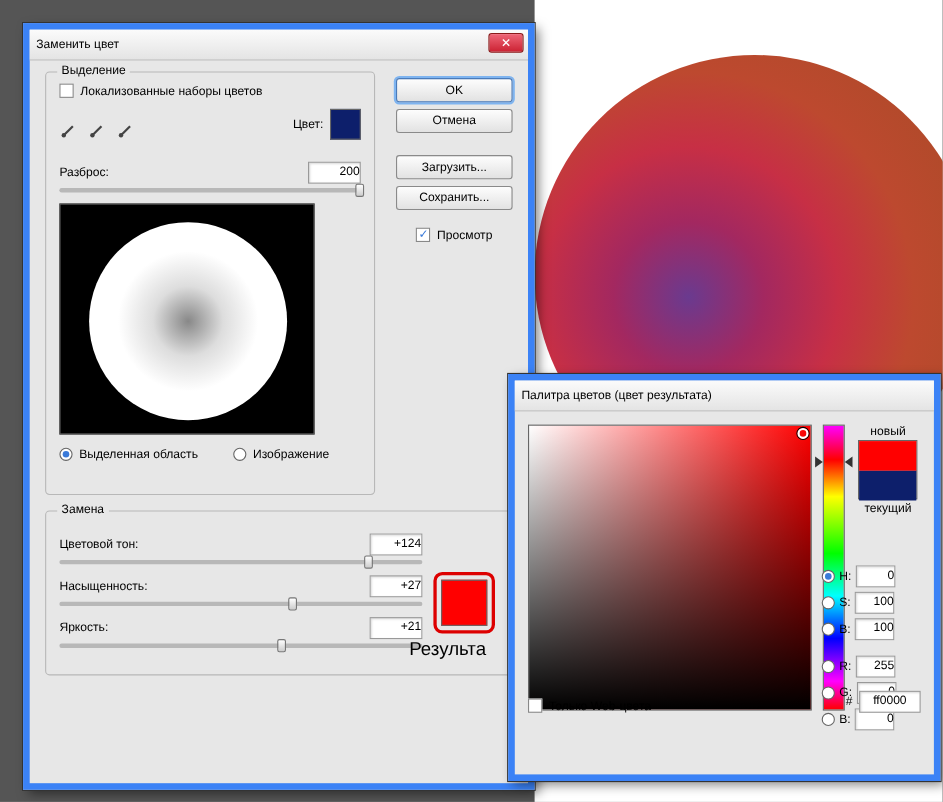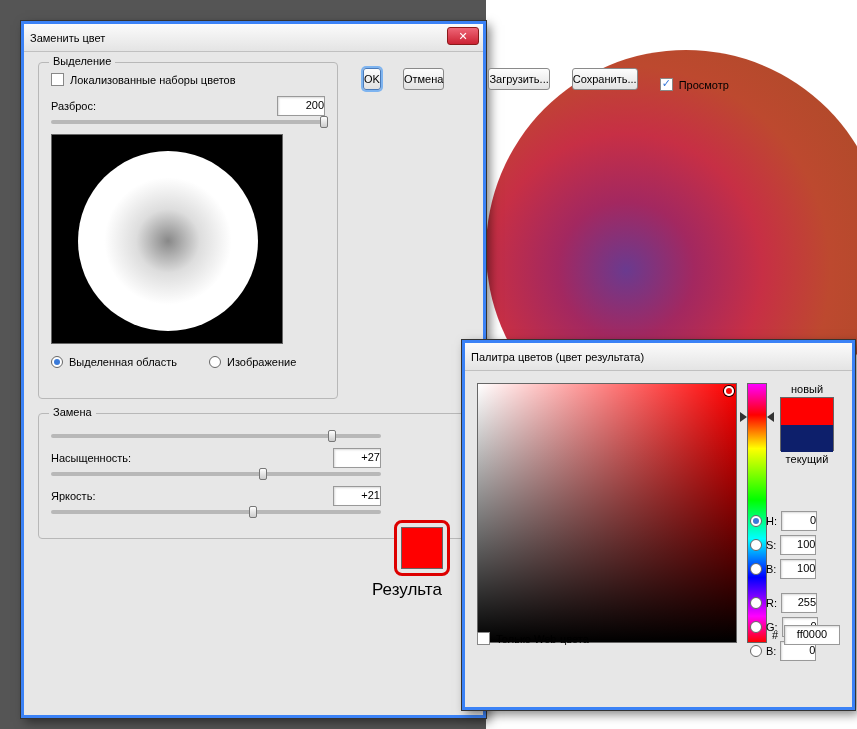--- a/index.html
+++ b/index.html
@@ -1,19 +1,19 @@
 <!DOCTYPE html>
 <html><head>
 <meta charset="utf-8">
 <style>
 *{box-sizing:border-box;margin:0;padding:0;font-family:"Segoe UI",Tahoma,sans-serif;font-size:11px}
 body{background:#555;width:857px;height:729px;position:relative;overflow:hidden}
 .canvas{position:absolute;left:486px;top:0;width:371px;height:729px;background:#fff}
 .circle{position:absolute;left:0;top:50px;width:400px;height:400px;border-radius:50%;background:radial-gradient(circle at 35% 55%,#6a3a8f 0%,#a32860 20%,#c72f45 40%,#bd492f 60%,#b14a2a 80%,#a8462a 100%)}
-.dlg{position:absolute;background:#e7e7e7;border:3px solid #3b82f6;box-shadow:0 0 0 1px #333,4px 4px 10px rgba(0,0,0,.5)}
+.dlg{position:absolute;background:#e7e7e7;border:6px solid #3b82f6;box-shadow:0 0 0 1px #333,4px 4px 10px rgba(0,0,0,.5)}
 .dlg1{left:21px;top:21px;width:465px;height:697px}
 .titlebar{height:28px;background:linear-gradient(#fbfbfb,#e4e4e4);border-bottom:1px solid #c0c0c0;display:flex;align-items:center;padding:0 6px;position:relative}
 .titlebar span{font-weight:400}
 .closebtn{position:absolute;right:4px;top:3px;width:32px;height:18px;background:linear-gradient(#e67,#c23);border:1px solid #8a1a1a;border-radius:3px;color:#fff;display:flex;align-items:center;justify-content:center;cursor:pointer}
 .body{padding:10px 14px}
 .fieldset{border:1px solid #b8b8b8;border-radius:4px;padding:10px 12px 14px;position:relative;margin-bottom:14px}
 .legend{position:absolute;top:-8px;left:10px;background:#e7e7e7;padding:0 4px}
 .row{display:flex;align-items:center;gap:6px;margin-bottom:8px}
 .chk{width:13px;height:13px;border:1px solid #888;background:#fff}
 .eyedrop{display:flex;gap:10px;margin:14px 0 10px}
@@ -23,21 +23,21 @@
 .swatch{width:28px;height:28px;border:1px solid #666;display:inline-block}
 .sliderrow{margin:10px 0}
 .sliderrow .lbl{display:flex;justify-content:space-between;align-items:center;margin-bottom:2px}
 .numbox{width:48px;height:20px;border:1px solid #999;background:#fff;text-align:right;padding:2px 0;box-shadow:inset 1px 1px 2px rgba(0,0,0,.15)}
 .track{height:4px;background:#b8b8b8;border-radius:2px;position:relative;margin-top:4px}
 .thumb{position:absolute;top:-4px;width:8px;height:12px;background:linear-gradient(#fff,#ccc);border:1px solid #777;border-radius:2px}
 .preview{width:232px;height:210px;background:#000;border:1px solid #666;margin:8px 0 12px;position:relative}
 .preview .ball{position:absolute;left:26px;top:16px;width:180px;height:180px;border-radius:50%;background:radial-gradient(circle at 50% 50%,#888 0%,#ddd 25%,#fff 50%,#fff 100%)}
 .radio{width:12px;height:12px;border:1px solid #666;border-radius:50%;background:#fff;display:inline-flex;align-items:center;justify-content:center}
 .radio.on::after{content:"";width:6px;height:6px;border-radius:50%;background:#3a7ad9}
-.btncol{position:absolute;right:14px;top:44px;width:106px;display:flex;flex-direction:row;gap:22px}
+.btncol{position:absolute;right:14px;top:44px;width:106px;display:flex;flex-direction:column;gap:6px}
 .btn{height:22px;background:linear-gradient(#fdfdfd,#e2e2e2);border:1px solid #8a8a8a;border-radius:3px;display:flex;align-items:center;justify-content:center;cursor:pointer}
 .btn.primary{box-shadow:0 0 0 2px #7eb4f0;border-color:#4a7ab8}
 .resultbox{position:absolute;left:394px;top:520px;width:56px;height:56px;border:3px solid #d00;border-radius:8px;padding:4px;background:#e7e7e7}
 .resultbox .inner{width:100%;height:100%;background:#ff0000;border:1px solid #666}
 .dlg2{left:462px;top:340px;width:393px;height:370px}
 .cpbody{padding:12px;display:flex;gap:10px;position:relative}
 .sv{width:260px;height:260px;border:1px solid #666;background:linear-gradient(to top,#000,transparent),linear-gradient(to right,#fff,#ff0000);position:relative}
 .sv .pick{position:absolute;right:2px;top:2px;width:10px;height:10px;border:2px solid #fff;border-radius:50%;box-shadow:0 0 0 1px #000}
 .hue{width:20px;height:260px;border:1px solid #666;background:linear-gradient(to bottom,#f0f 0%,#f00 12%,#ff0 25%,#0f0 45%,#0ff 60%,#00f 75%,#f0f 90%,#f00 100%);position:relative}
 .hue .arrL{position:absolute;left:-8px;top:28px;width:0;height:0;border-top:5px solid transparent;border-bottom:5px solid transparent;border-left:7px solid #333}
@@ -81,20 +81,31 @@
         <span>Просмотр</span>
       </div>
     </div>
 
     <div class="fieldset" style="width:300px">
       <div class="legend">Выделение</div>
       <div class="row">
         <span class="chk"></span>
         <span>Локализованные наборы цветов</span>
       </div>
+      <div class="row" style="justify-content:space-between">
+        <div class="eyedrop">
+          <span></span>
+          <span></span>
+          <span></span>
+        </div>
+        <div class="row">
+          <span>Цвет:</span>
+          <span class="swatch" style="background:#0d1f6b"></span>
+        </div>
+      </div>
       <div class="sliderrow">
         <div class="lbl">
           <span>Разброс:</span>
           <span class="numbox">200</span>
         </div>
         <div class="track">
             <div class="thumb" style="left:98%"></div>
           </div>
       </div>
       <div class="preview">
@@ -108,20 +119,24 @@
         <div class="row">
             <span class="radio"></span>
             <span>Изображение</span>
           </div>
       </div>
     </div>
 
     <div class="fieldset" style="width:430px">
       <div class="legend">Замена</div>
       <div class="sliderrow" style="width:330px">
+        <div class="lbl">
+          <span>Цветовой тон:</span>
+          <span class="numbox">+124</span>
+        </div>
         <div class="track">
             <div class="thumb" style="left:84%"></div>
           </div>
       </div>
       <div class="sliderrow" style="width:330px">
         <div class="lbl">
           <span>Насыщенность:</span>
           <span class="numbox">+27</span>
         </div>
         <div class="track">

